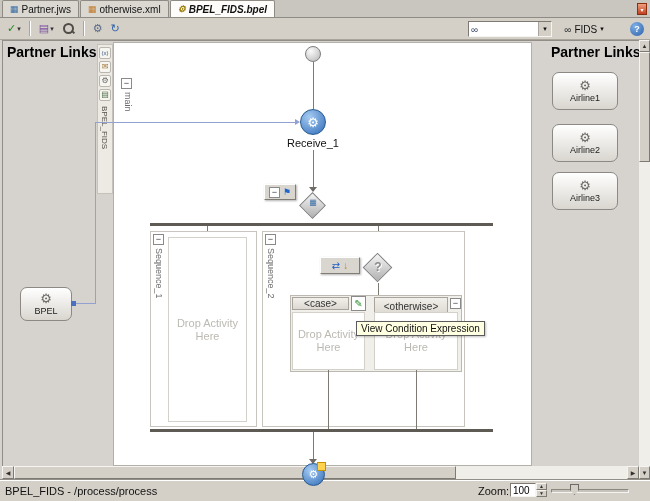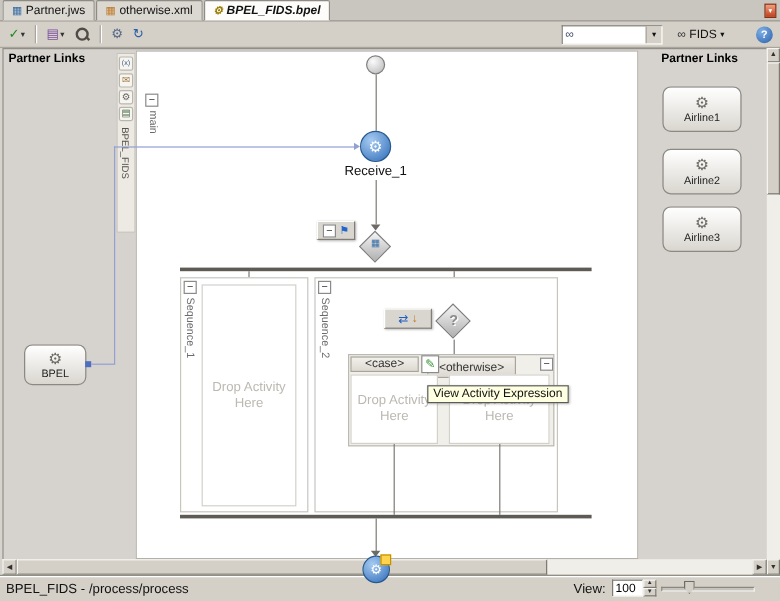--- a/index.html
+++ b/index.html
@@ -26,21 +26,21 @@
   .mag::before{content:"";position:absolute;left:1px;top:1px;width:7px;height:7px;
                border:2px solid #4f4c47;border-radius:50%}
   .mag::after{content:"";position:absolute;left:9px;top:9px;width:4px;height:2px;
               background:#4f4c47;transform:rotate(45deg)}
 
   
   #mainbg{position:absolute;left:2px;top:40px;width:646px;height:439px;background:#d6d3ce;
           border:1px solid #918e87}
   #canvas{position:absolute;left:113px;top:42px;width:419px;height:424px;background:#fff;
           border:1px solid #b3b0a9}
-  .ptitle{position:absolute;font-weight:bold;font-size:10px;color:#000}
+  .ptitle{position:absolute;font-weight:bold;font-size:14px;color:#000}
 
   #rail{position:absolute;left:97px;top:44px;width:16px;height:150px;background:#eceae3;
         border:1px solid #c5c2bb}
   .railico{position:absolute;width:12px;height:12px;border:1px solid #b9b6af;background:#f7f5ef;
            display:flex;align-items:center;justify-content:center;font-size:8px;color:#3a5a8a;
            border-radius:2px;line-height:1}
 
   .pbox{position:absolute;border:1px solid #8c8984;border-radius:7px;
         background:linear-gradient(#ffffff,#d9d6cf);display:flex;flex-direction:column;
         align-items:center;justify-content:center;gap:1px;font-size:9px;color:#222}
@@ -242,50 +242,50 @@
 
 <div class="a" style="left:363px;top:253px;width:30px;height:30px;z-index:2">
   <div class="dia" style="left:4px;top:4px;width:21px;height:21px"></div>
   <div class="a" style="left:0;top:7px;width:30px;text-align:center;font-size:12px;font-weight:bold;color:#8a8a8a;text-shadow:1px 1px 0 #fff">?</div>
 </div>
 <div class="vl" style="left:378px;top:283px;height:13px"></div>
 
 <div class="a" style="left:290px;top:295px;width:172px;height:77px;background:#f1efe9;border:1px solid #bcb9b2"></div>
 <div class="chead" style="left:292px;top:297px;width:57px;height:13px">&lt;case&gt;</div>
 <div class="a" style="left:351px;top:296px;width:15px;height:15px;background:#fff;border:1px solid #8a8a8a;display:flex;align-items:center;justify-content:center;font-size:10px;color:#2f8f2f;z-index:4">✎</div>
-<div class="chead" style="left:356px;top:297px;width:74px;height:18px">&lt;otherwise&gt;</div>
+<div class="chead" style="left:374px;top:297px;width:74px;height:18px">&lt;otherwise&gt;</div>
 <div class="mbox" style="left:450px;top:298px">−</div>
 <div class="dropbox" style="left:292px;top:312px;width:73px;height:58px">Drop Activity Here</div>
 <div class="dropbox" style="left:374px;top:312px;width:84px;height:58px">Drop Activity Here</div>
 
 <div class="vl" style="left:328px;top:370px;height:59px"></div>
 <div class="vl" style="left:416px;top:370px;height:59px"></div>
 
 <div class="fbar" style="left:150px;top:429px;width:343px"></div>
 <div class="vl" style="left:313px;top:432px;height:29px"></div>
 <div class="adown" style="left:309px;top:459px"></div>
 
-<div id="tooltip">View Activity Expression</div>
+<div id="tooltip">View Condition Expression</div>
 
 <div class="strack" style="left:639px;top:40px;width:11px;height:439px"></div>
 <div class="sbtn" style="left:639px;top:40px;width:11px;height:12px">▲</div>
 <div class="sthumb" style="left:639px;top:52px;width:11px;height:110px"></div>
 <div class="sbtn" style="left:639px;top:466px;width:11px;height:13px">▼</div>
 
 <div class="strack" style="left:2px;top:466px;width:637px;height:13px"></div>
 <div class="sbtn" style="left:2px;top:466px;width:12px;height:13px">◀</div>
 <div class="sthumb" style="left:14px;top:466px;width:442px;height:13px"></div>
 <div class="sbtn" style="left:627px;top:466px;width:12px;height:13px">▶</div>
 
 <div class="circle bluenode" style="left:302px;top:463px;width:23px;height:23px;font-size:11px;z-index:6">
   <span>⚙</span>
 </div>
 <div class="a" style="left:317px;top:462px;width:9px;height:9px;background:#ffd34d;border:1px solid #c29200;z-index:7"></div>
 
 <div id="statusbar">
   <span>BPEL_FIDS - /process/process</span>
 </div>
-<div class="a" style="left:478px;top:485px;font-size:11px">View:</div>
+<div class="a" style="left:478px;top:485px;font-size:11px">Zoom:</div>
 <input id="zoominput" value="100" style="">
 <div class="spin" style="left:536px;top:483px">▲</div>
 <div class="spin" style="left:536px;top:490px">▼</div>
 <div id="zoomtrack"></div>
 <div id="zoomthumb"></div>
 
 </body></html>

